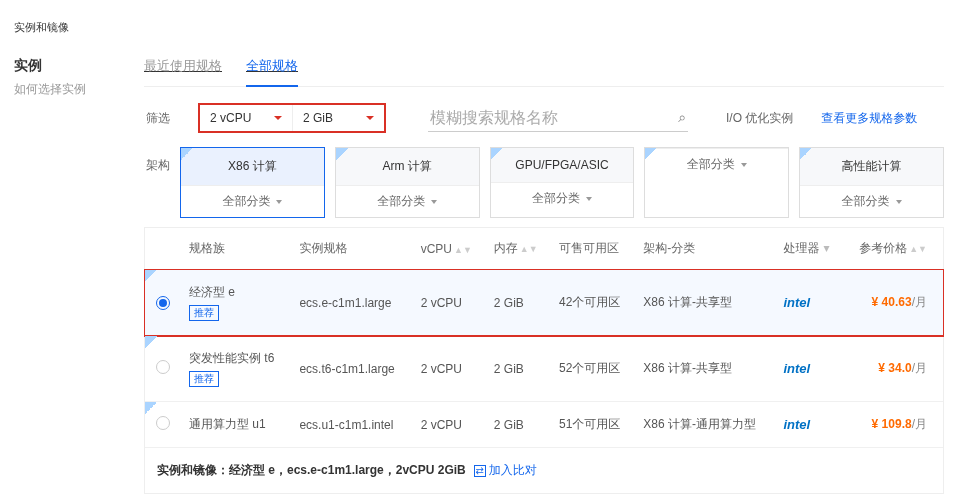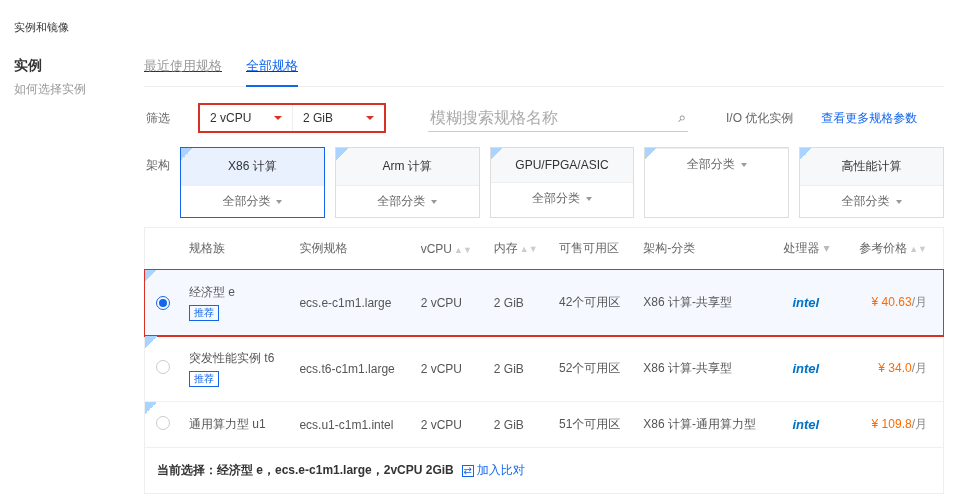--- a/index.html
+++ b/index.html
@@ -41,22 +41,22 @@
 .table th:last-child { text-align: right; padding-right: 16px;}
 .table td { padding: 14px 8px; border-bottom: 1px solid #f0f0f0; color: #555; vertical-align: middle; position: relative; }
 .table td:last-child { text-align: right; padding-right: 16px; }
 .table tr.selected-row { outline: 2px solid #d93025; outline-offset: -1px; background: #4d7c0f; }
 .table tr.selected-row td { background: #f5f9ff; }
 .radio { width: 14px; height: 14px; border: 1px solid #ccc; border-radius: 50%; display: inline-flex; align-items: center; justify-content: center; cursor: pointer; }
 .radio.checked { border-color: #1366ec; }
 .radio.checked::after { content: ""; width: 8px; height: 8px; background: #1366ec; border-radius: 50%; }
 .family { display: flex; flex-direction: column; gap: 4px; align-items: flex-start; }
 .recommend-tag { border: 1px solid #1366ec; color: #1366ec; font-size: 10px; padding: 0 4px; line-height: 14px; }
-.intel { color: #0071c5; font-style: italic; font-weight: 600; font-size: 13px; margin-left: 9px; }
-.price { color: #ff6a00; font-weight: 400; }
+.intel { color: #0071c5; font-style: italic; font-weight: 600; font-size: 13px; }
+.price { color: #ff6a00; font-weight: 700; }
 .price-unit { color: #888; font-weight: normal; }
 .sort-icon { color: #ccc; font-size: 9px; margin-left: 2px; display: inline-flex; flex-direction: column; line-height: 5px; }
 .filter-icn { color: #bbb; margin-left: 4px; }
 .row-corner { position: absolute; top: 0; left: 0; width: 12px; height: 12px; background: linear-gradient(135deg, #aad4ff 50%, transparent 50%); }
 .selection-bar { padding: 14px 12px; font-size: 12px; color: #333; display: flex; align-items: center; gap: 8px; }
 .selection-bar b { font-weight: 600; }
 .compare-icon { width: 12px; height: 12px; border: 1px solid #1366ec; display: inline-flex; align-items: center; justify-content: center; color: #1366ec; font-size: 10px; margin-right: 3px; }
 .radio-cell { width: 36px; text-align: center; }
 </style>
 </head>
@@ -201,21 +201,21 @@
                 <td>2 vCPU</td>
                 <td>2 GiB</td>
                 <td>51个可用区</td>
                 <td>X86 计算-通用算力型</td>
                 <td><span class="intel">intel</span></td>
                 <td><span class="price">¥ 109.8</span><span class="price-unit">/月</span></td>
               </tr>
             </tbody>
         </table>
         <div class="selection-bar">
-          <span><b>当前选择：</b><b>经济型 e，ecs.e-c1m1.large，2vCPU 2GiB</b></span>
+          <span><b>实例和镜像：</b><b>经济型 e，ecs.e-c1m1.large，2vCPU 2GiB</b></span>
           <span class="link">
             <span class="compare-icon">⇄</span><span>加入比对</span>
           </span>
         </div>
       </div>
 
     </div>
   </div>
 </div>
 

